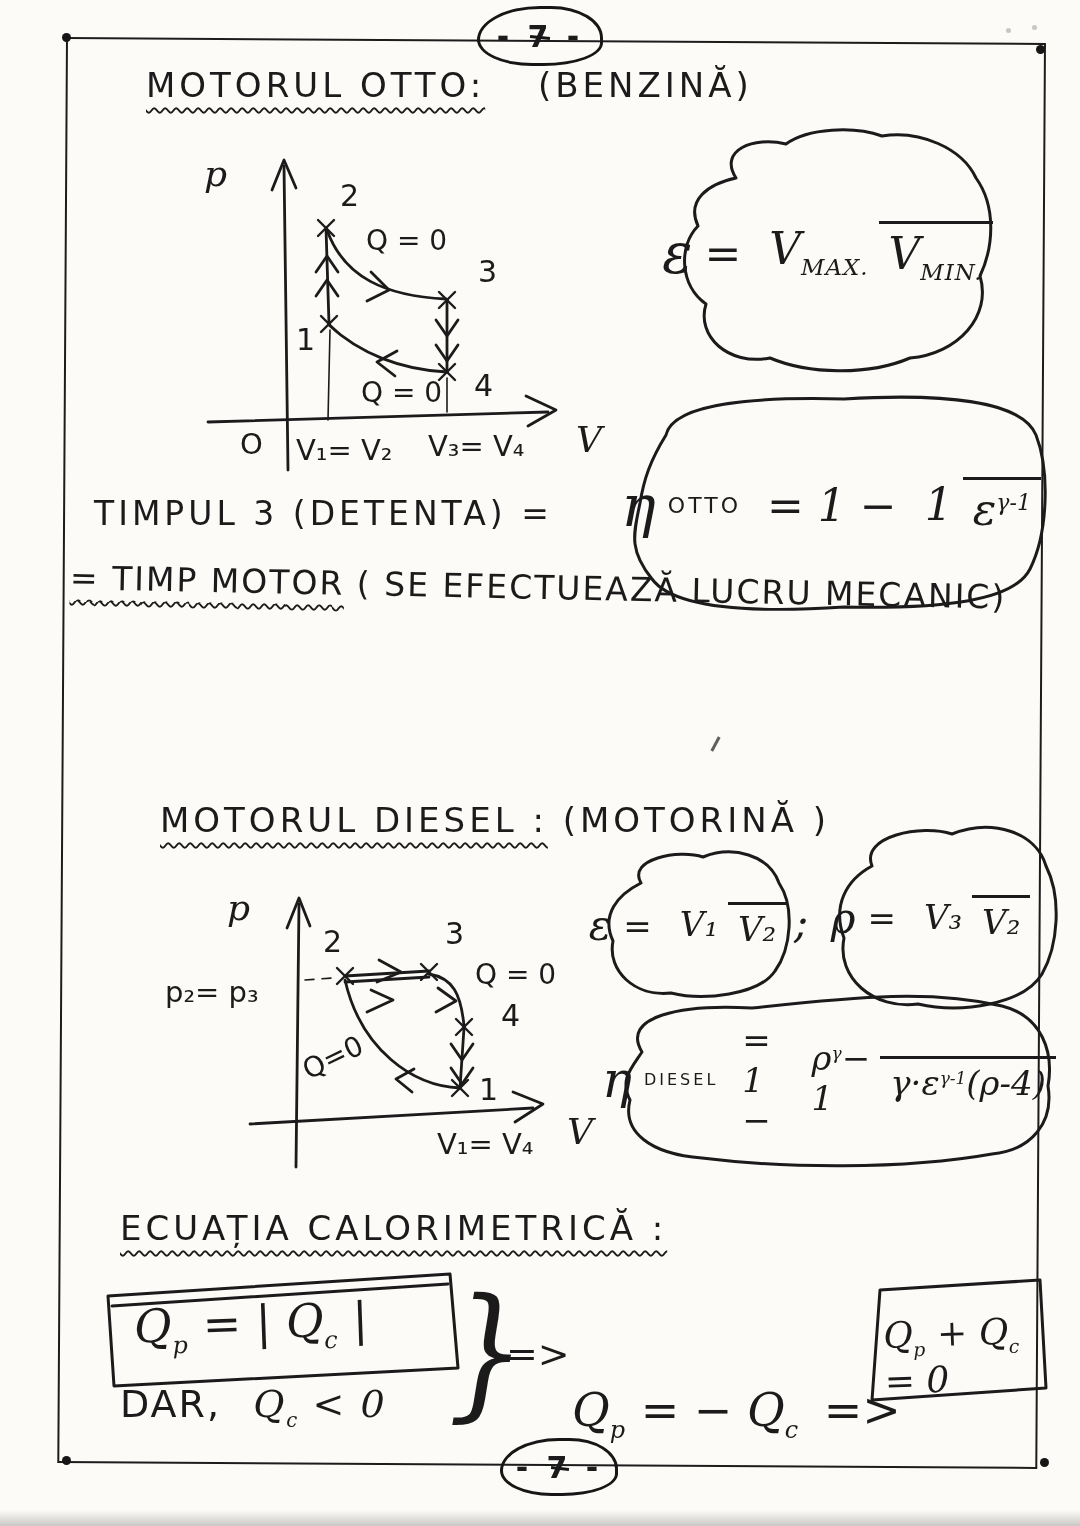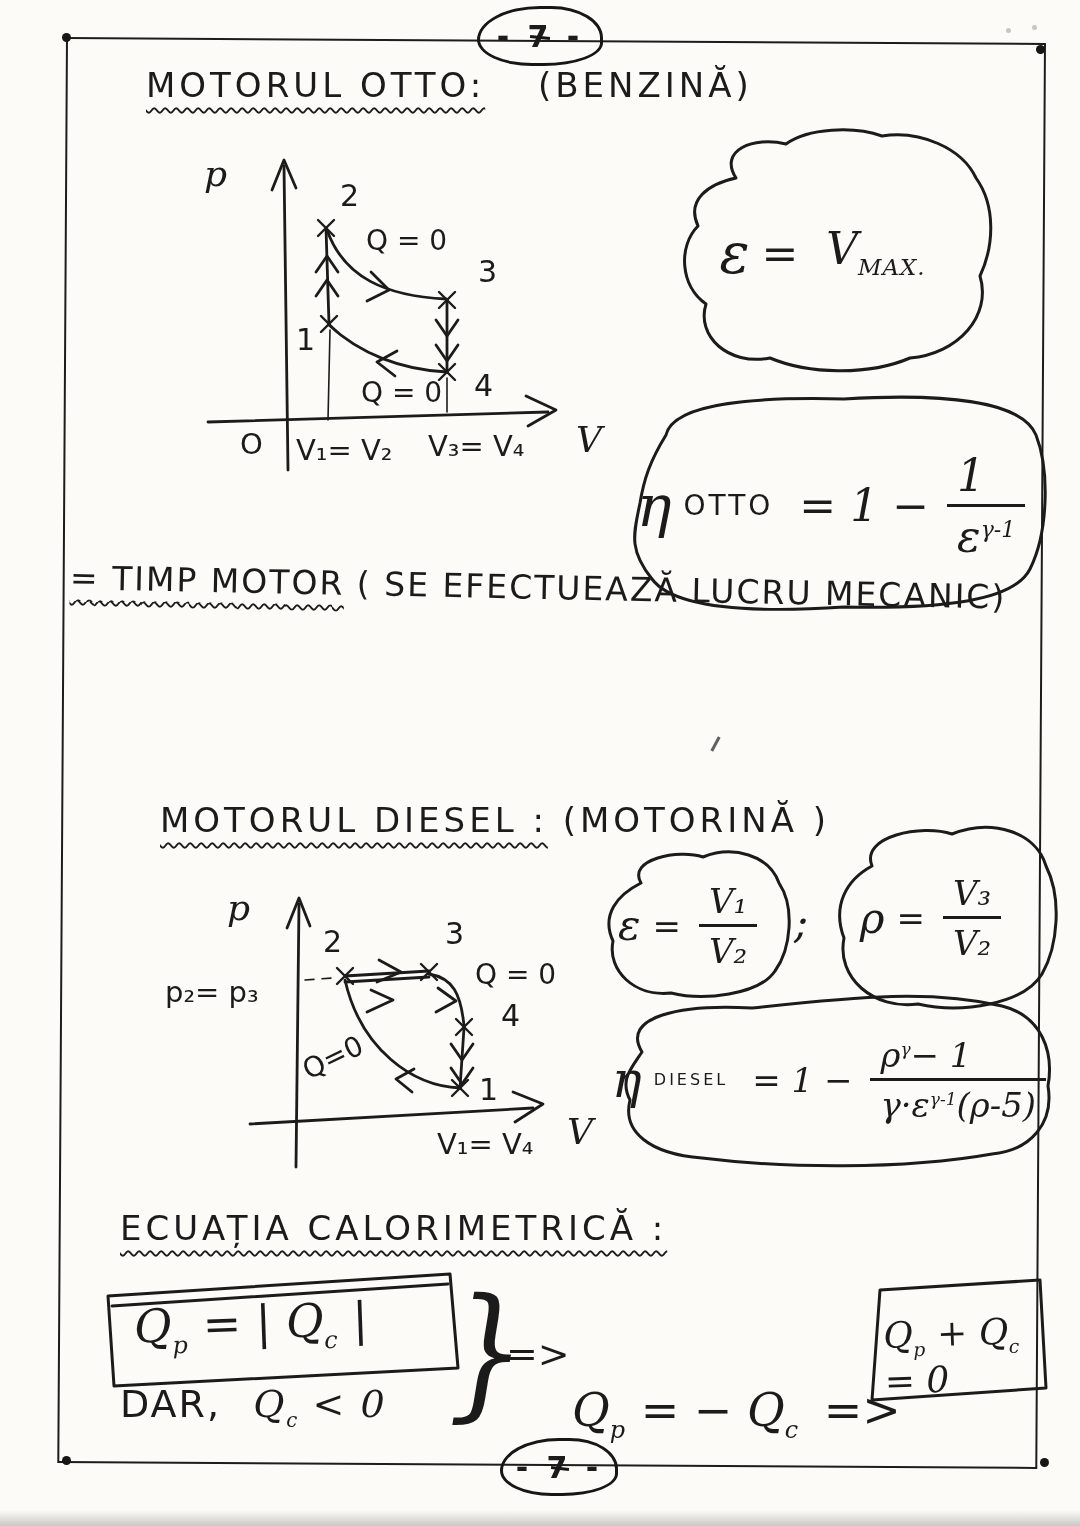--- a/index.html
+++ b/index.html
@@ -33,22 +33,22 @@
   .wavy{
     text-decoration-line:underline; text-decoration-style:wavy;
     text-decoration-thickness:2.4px; text-underline-offset:10px;
     text-decoration-color:#1c1c1c;
   }
   
   .math{font-family:"DejaVu Serif", serif; font-style:italic;}
   .math sub{font-size:.52em; vertical-align:-0.5em; letter-spacing:1px;}
   .math sup{font-size:.5em; vertical-align:.65em; letter-spacing:0;margin-top:7px;}
   .subname{font-family:"DejaVu Sans", sans-serif; font-style:normal;
-    font-size:28px; vertical-align:-0.9em; letter-spacing:3px;}
-  .frac{display:inline-flex;flex-direction:column;
+    font-size:22px; vertical-align:-0.9em; letter-spacing:3px;}
+  .frac{display:inline-flex;flex-direction:row;align-items:center;
     vertical-align:middle; margin:0 6px;font-style:italic;}
   .frac .num{padding:0 10px 3px;}
   .frac .den{border-top:3px solid #1b1b1b; padding:4px 10px 0;}
   
   .blob{display:flex;align-items:center;justify-content:center;}
   .blob > svg{position:absolute;left:0;top:0;}
   .blob .blob-content{position:relative;z-index:2;display:flex;
     align-items:center;justify-content:center;gap:12px;}
   .ink line,.ink path,.ink polyline{stroke:#1b1b1b;stroke-width:2.8;fill:none;
     stroke-linecap:round;stroke-linejoin:round;}
@@ -136,20 +136,21 @@
     <svg width="345" height="255" viewBox="0 0 345 255" class="outline">
       <path d="M78,52 C60,24 96,10 128,18 C150,2 196,0 224,10 C262,4 304,22 318,52
                C338,80 336,120 322,150 C334,190 300,228 252,232 C210,250 150,248 112,232
                C70,240 38,210 48,178 C22,160 20,120 40,100 C28,74 50,58 78,52 Z"></path>
     </svg>
     <div class="blob-content math" style="font-size:44px">
       <span style="font-size:56px">ε</span>
       <span>=</span>
       <span class="frac">
         <span class="num"><span>V</span><sub>MAX.</sub></span>
+        <span class="den"><span>V</span><sub>MIN.</sub></span>
       </span>
     </div>
   </div>
 
   <div class="abs blob" style="left:614px;top:383px;width:440px;height:245px">
     <svg width="440" height="245" viewBox="0 0 440 245" class="outline">
       <path d="M52,52 C60,18 150,14 230,16 C330,10 408,18 422,52 C436,88 434,150 416,186
                C400,218 330,226 230,224 C140,230 60,226 38,196 C14,166 20,150 26,120
                C30,96 36,78 52,52 Z"></path>
     </svg>
@@ -157,20 +158,21 @@
       <span style="font-size:58px">η</span>
         <span class="subname">OTTO</span>
       <span style="margin-left:14px">= 1 −</span>
       <span class="frac">
         <span class="num">1</span>
         <span class="den"><span>ε</span><sup>γ-1</sup></span>
       </span>
     </div>
   </div>
 
+  <div class="abs hw-sm" style="left:94px;top:494px;letter-spacing:4px">TIMPUL 3 (DETENTA) =</div>
   <div class="abs hw-sm" style="left:70px;top:558px;transform:rotate(1.2deg);transform-origin:left center">
     <span class="wavy">= TIMP MOTOR</span><span> ( SE EFECTUEAZĂ LUCRU MECANIC)</span>
   </div>
 
   <div class="abs hw" style="left:160px;top:800px">
     <span class="wavy">MOTORUL DIESEL :</span>
     <span style="">(MOTORINĂ )</span>
   </div>
 
   <svg class="abs" style="left:155px;top:872px" width="460" height="320" viewBox="0 0 460 320">
@@ -255,21 +257,21 @@
       <path d="M40,70 C18,34 80,22 150,26 C260,14 330,8 400,24 C440,34 452,70 446,104
                C452,140 430,168 390,172 C300,188 180,186 100,176 C48,172 20,150 28,118
                C18,98 28,88 40,70 Z"></path>
     </svg>
     <div class="blob-content math" style="font-size:34px">
       <span style="font-size:50px">η</span>
         <span class="subname" style="font-size:16px">DIESEL</span>
       <span style="margin-left:12px">= 1 −</span>
       <span class="frac">
         <span class="num"><span>ρ</span><sup>γ</sup><span>− 1</span></span>
-        <span class="den"><span>γ·ε</span><sup>γ-1</sup><span>(ρ-5)</span></span>
+        <span class="den"><span>γ·ε</span><sup>γ-1</sup><span>(ρ-4)</span></span>
       </span>
     </div>
   </div>
 
   <div class="abs hw wavy" style="left:120px;top:1208px">ECUAȚIA CALORIMETRICĂ :</div>
 
   <div class="abs" style="left:98px;top:1268px;width:372px;height:128px">
     <svg width="372" height="128" viewBox="0 0 372 128" class="outline" style="position:absolute;left:0;top:0">
       <polygon points="10,28 352,6 360,100 16,118"></polygon>
       <polyline points="14,38 350,16"></polyline>

